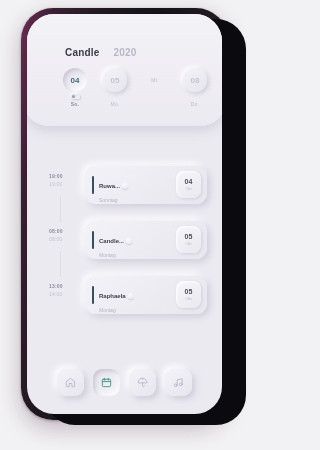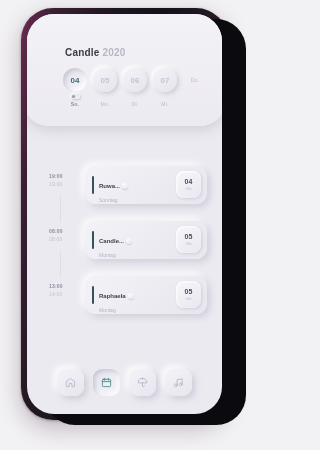--- a/index.html
+++ b/index.html
@@ -39,21 +39,21 @@
     width:203px; height:126px;
     border-radius:0 0 26px 26px;
     background:linear-gradient(180deg,#f4f3f7 0%,#eceaf1 100%);
     box-shadow:0 5px 12px rgba(170,168,186,.38);
   }
   .month-row{
     position:absolute; left:42px; top:47px;
     font-size:10px; font-weight:bold; letter-spacing:.2px;
   }
   .month-name{ color:#3b3a46; }
-  .month-year{ color:#b9b7c6; font-weight:bold; margin-left:3px; }
+  .month-year{ color:#b9b7c6; font-weight:bold; margin-left:14px; }
 
   
   .day-strip{
     position:absolute; left:39px; top:68px;
     width:146px; display:flex; justify-content:space-between;
   }
   .day-cell{ width:26px; display:flex; flex-direction:column; align-items:center; }
   .day-circle{
     width:24px; height:24px; border-radius:50%;
     display:flex; align-items:center; justify-content:center;
@@ -170,30 +170,25 @@
             <div class="day-circle">04</div>
             <div class="day-dot"></div>
             <div class="day-label">So.</div>
           </div>
           <div class="day-cell">
             <div class="day-circle">05</div>
             <div class="day-dot"></div>
             <div class="day-label">Mo.</div>
           </div>
           <div class="day-cell">
-            <div class="day-circle">06</div>
-            <div class="day-dot"></div>
-            <div class="day-label">Di.</div>
+            <div class="day-dot"></div>
+            <div class="day-label">Mi.</div>
           </div>
           <div class="day-cell">
-            <div class="day-circle">07</div>
-            <div class="day-dot"></div>
-            <div class="day-label">Mi.</div>
-          </div>
-          <div class="day-cell">
+            <div class="day-circle">08</div>
             <div class="day-dot"></div>
             <div class="day-label">Do.</div>
           </div>
         </div>
     </div>
 
     <div class="agenda" id="agenda">
         <div class="agenda-row">
           <div class="times">
             <div class="time-start">19:00</div>

